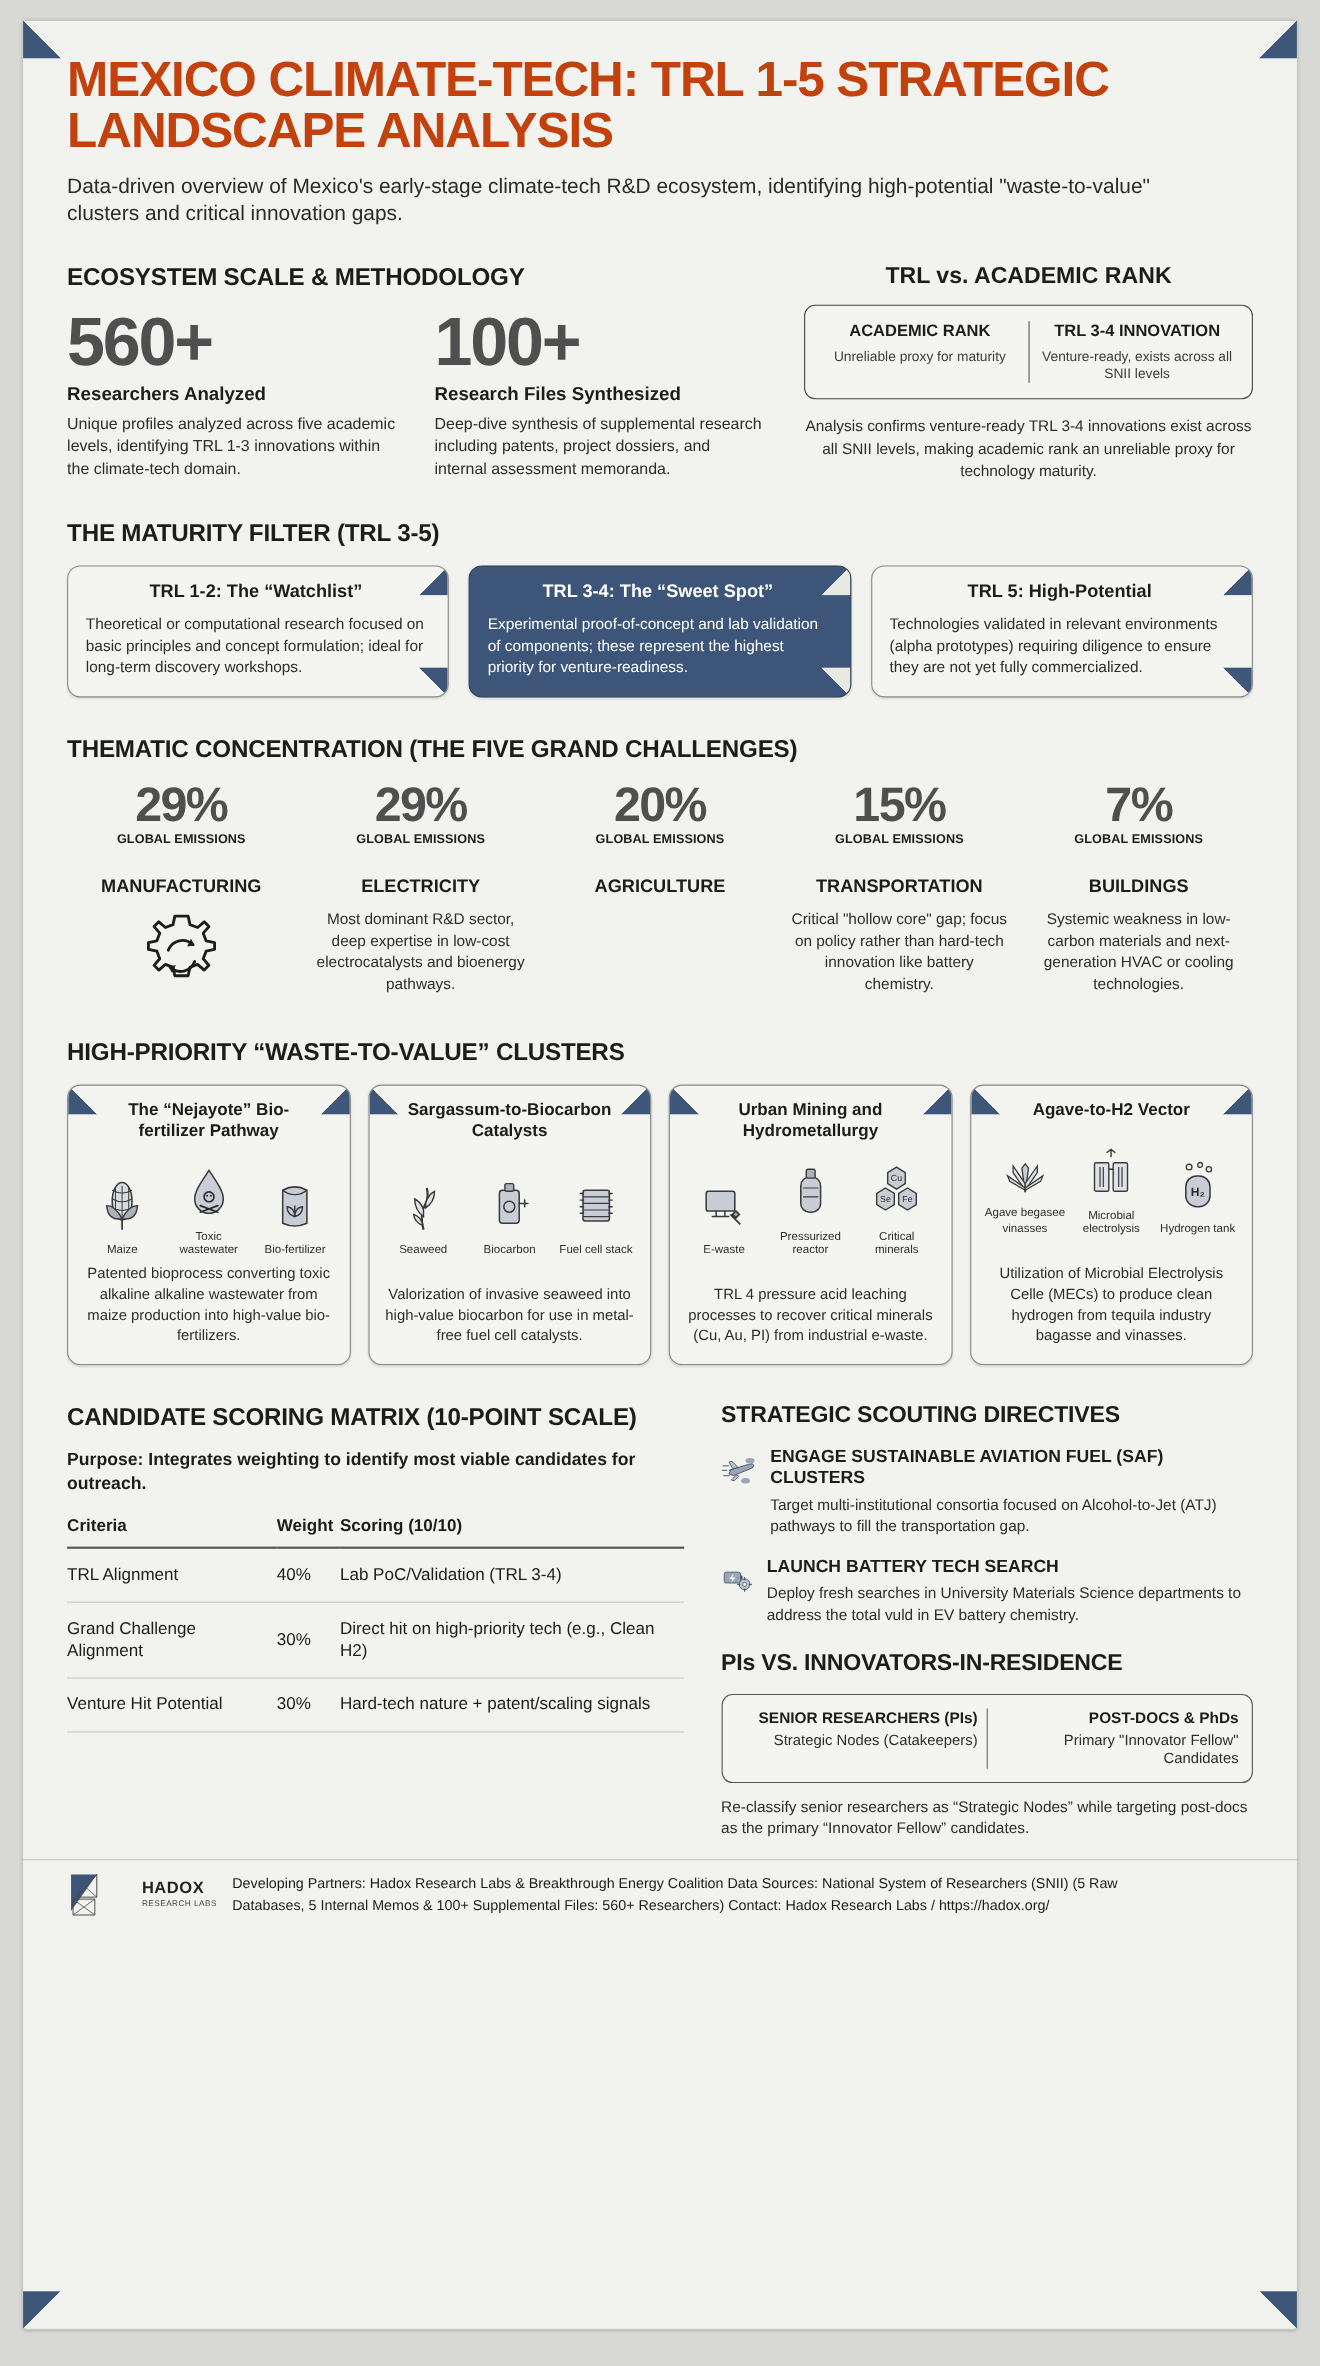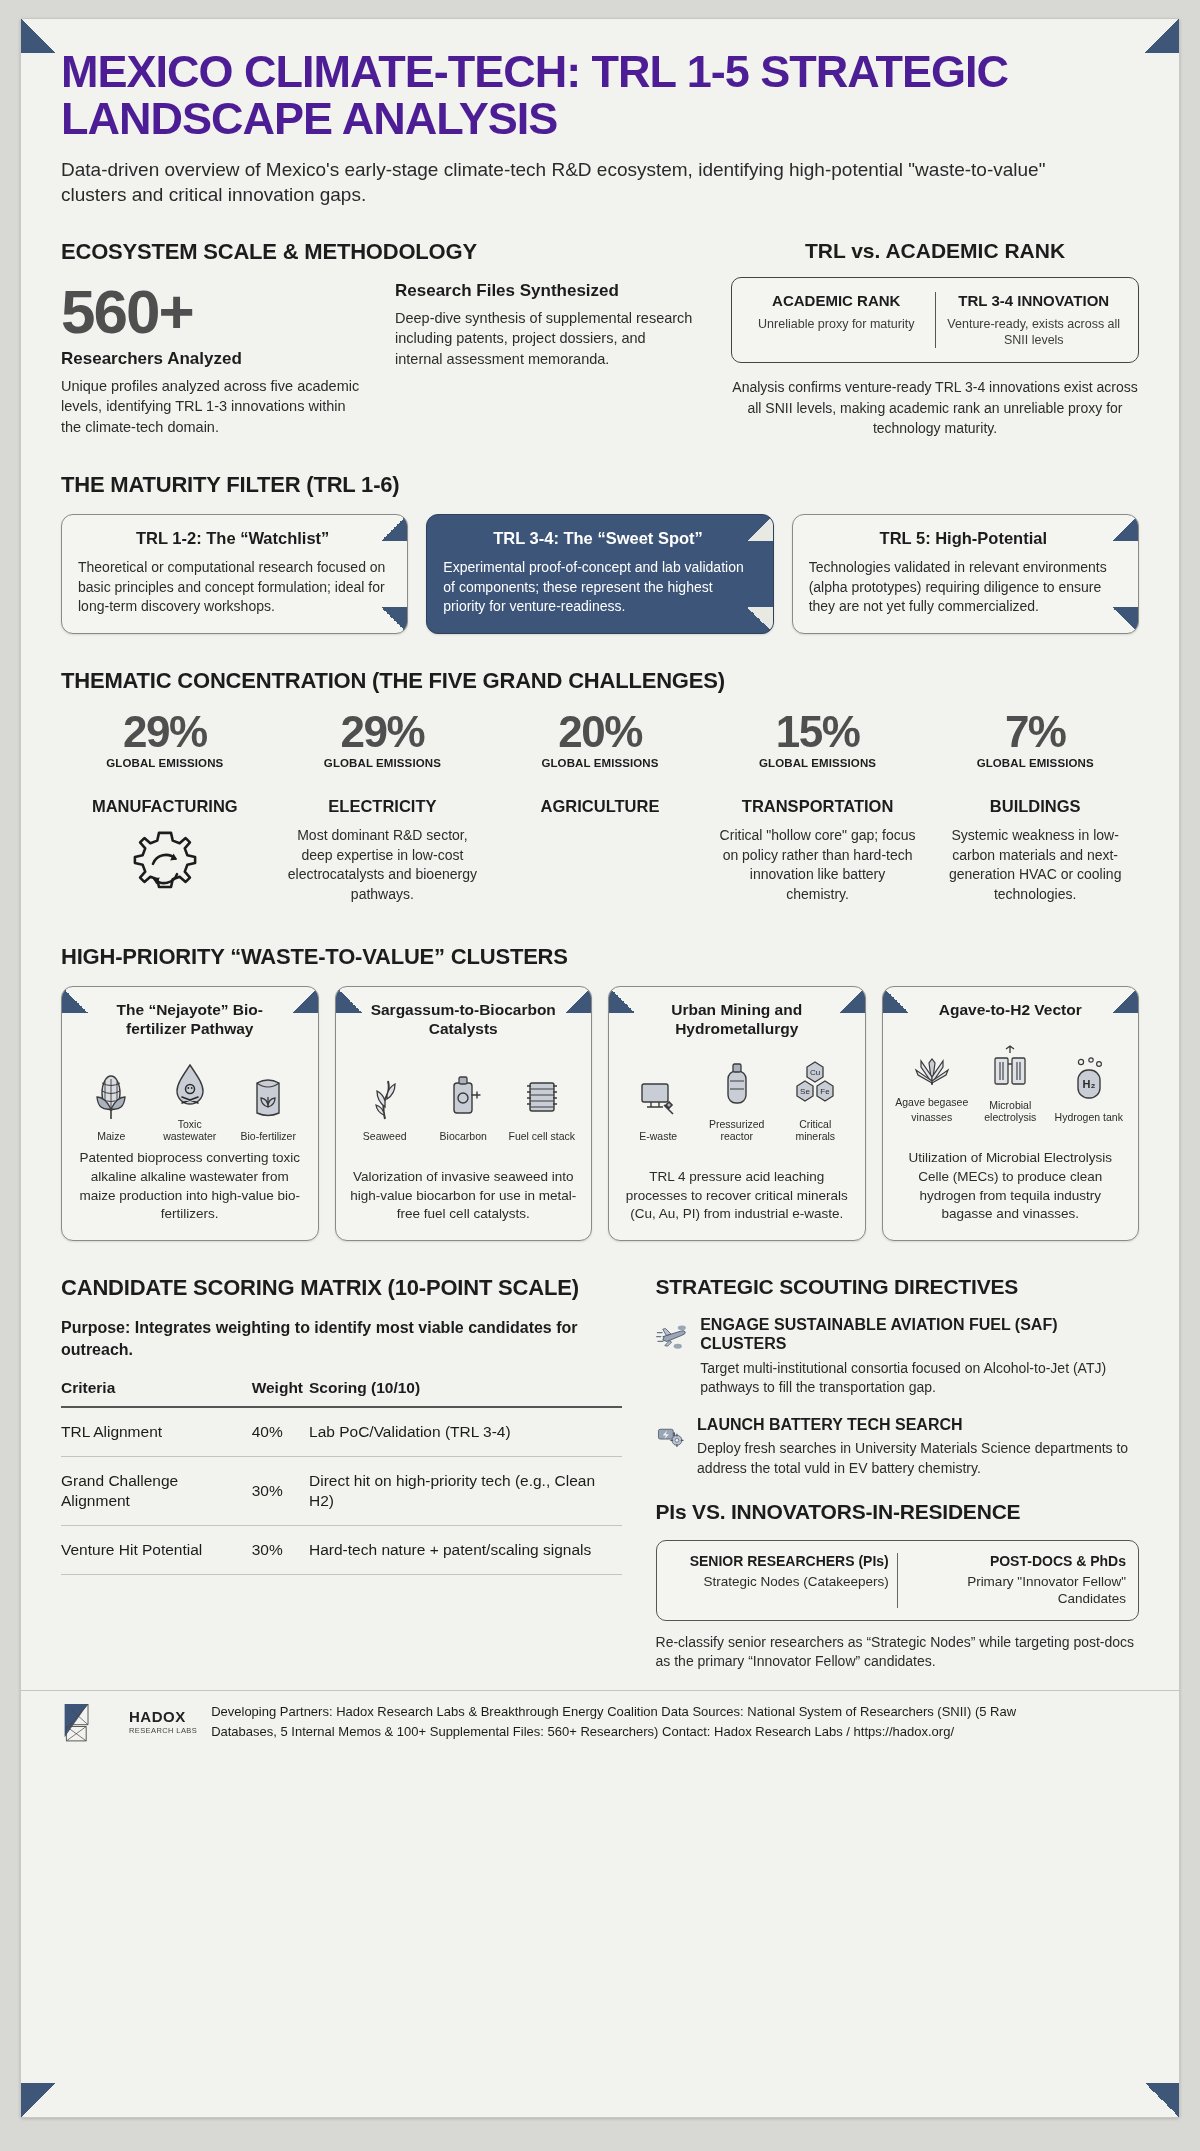--- a/index.html
+++ b/index.html
@@ -43,21 +43,21 @@
     position: absolute; bottom: 0;
     width: 34px; height: 34px;
   }
   .sheet-bl { left: 0; background: linear-gradient(315deg, transparent 50%, #3e5677 50%); }
   .sheet-br { right: 0; background: linear-gradient(45deg, transparent 50%, #3e5677 50%); }
 
   h1.title {
     font-size: 45px;
     line-height: 1.04;
     letter-spacing: -1px;
-    color: #4c1d95;
+    color: #c2410c;
     font-weight: 700;
     margin-bottom: 14px;
   }
   .subtitle {
     font-size: 19px;
     line-height: 1.32;
     color: #2a2a2a;
     font-weight: 400;
     margin-bottom: 32px;
     max-width: 1010px;
@@ -250,20 +250,21 @@
     <div class="eco-row">
       <div class="eco-left">
         <h2 class="sec">ECOSYSTEM SCALE &amp; METHODOLOGY</h2>
         <div class="eco-stats">
           <div class="stat">
             <div class="big">560+</div>
             <div class="lbl">Researchers Analyzed</div>
             <div class="desc">Unique profiles analyzed across five academic levels, identifying TRL 1-3 innovations within the climate-tech domain.</div>
           </div>
           <div class="stat">
+            <div class="big">100+</div>
             <div class="lbl">Research Files Synthesized</div>
             <div class="desc">Deep-dive synthesis of supplemental research including patents, project dossiers, and internal assessment memoranda.</div>
           </div>
         </div>
       </div>
       <div class="eco-right">
         <div class="trl-head">TRL vs. ACADEMIC RANK</div>
         <div class="trl-box">
           <div class="trl-col">
             <div class="t">ACADEMIC RANK</div>
@@ -272,21 +273,21 @@
           <div class="trl-col">
             <div class="t">TRL 3-4 INNOVATION</div>
             <div class="s">Venture-ready, exists across all SNII levels</div>
           </div>
         </div>
         <div class="trl-note">Analysis confirms venture-ready TRL 3-4 innovations exist across all SNII levels, making academic rank an unreliable proxy for technology maturity.</div>
       </div>
     </div>
 
     <div class="maturity">
-      <h2 class="sec">THE MATURITY FILTER (TRL 1-6)</h2>
+      <h2 class="sec">THE MATURITY FILTER (TRL 3-5)</h2>
       <div class="mat-cards">
         <div class="mat-card">
           <span class="corner-tr"></span>
           <span class="corner-br"></span>
           <div class="ct">TRL 1-2: The “Watchlist”</div>
           <div class="cd">Theoretical or computational research focused on basic principles and concept formulation; ideal for long-term discovery workshops.</div>
         </div>
         <div class="mat-card hi">
           <span class="corner-tr"></span>
           <span class="corner-br"></span>

